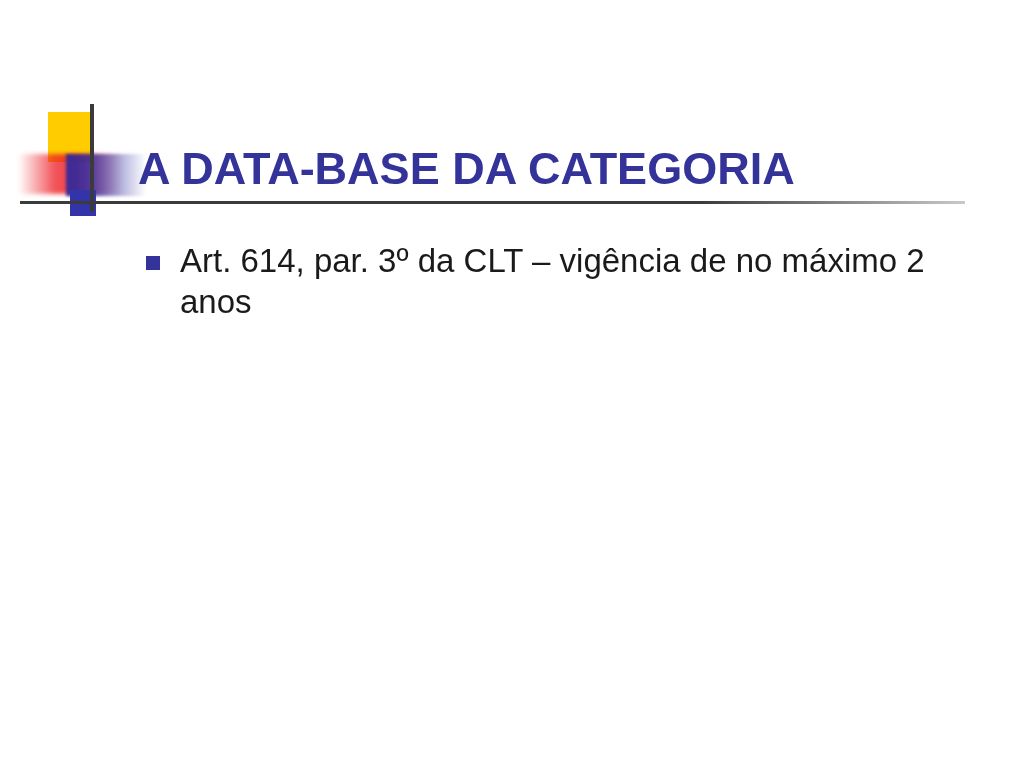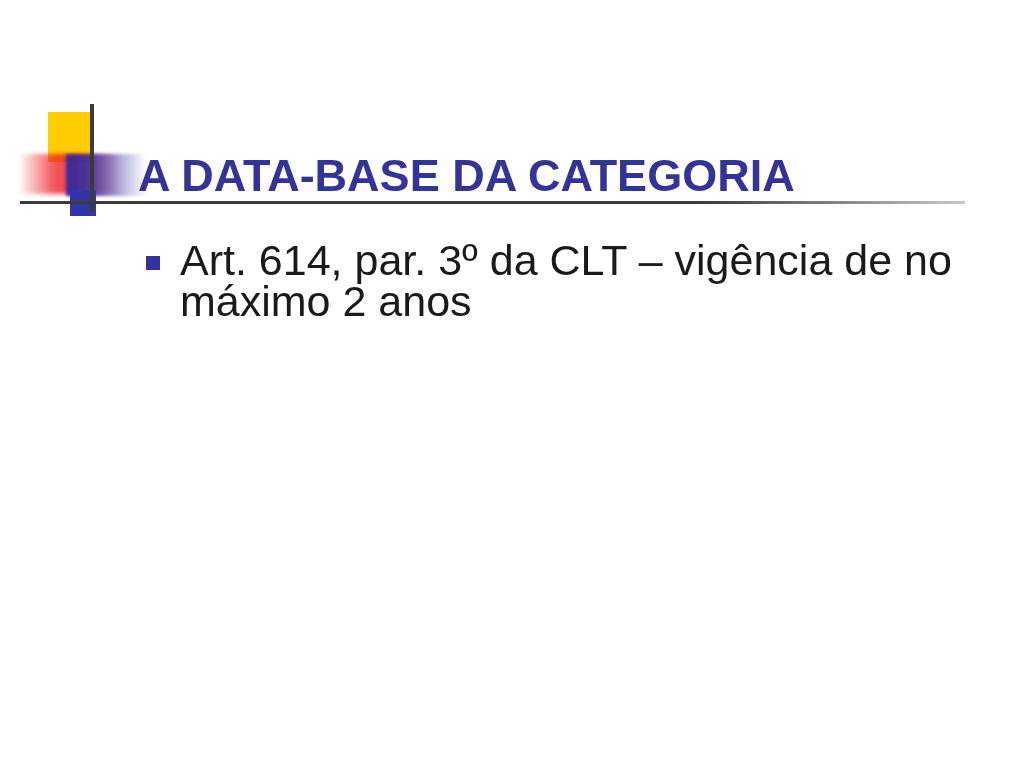--- a/index.html
+++ b/index.html
@@ -74,21 +74,21 @@
     top: 0px;
     width: 4px;
     height: 108px;
     background: #3b3b3b;
   }
 
   
   .title {
     position: absolute;
     left: 138px;
-    top: 119px;
+    top: 112px;
     width: 840px;
     color: #333399;
     font-size: 45px;
     line-height: 54px;
     letter-spacing: 0px;
     white-space: nowrap;
   }
 
   
   .title-rule {
@@ -105,21 +105,21 @@
     position: absolute;
     left: 138px;
     top: 240px;
     width: 830px;
   }
   .bullet {
     position: relative;
     padding-left: 42px;
     margin-bottom: 20px;
     color: #1a1a1a;
-    font-size: 43px;
+    font-size: 33px;
     line-height: 41px;
   }
   .bullet .marker {
     position: absolute;
     left: 8px;
     top: 16px;
     width: 14px;
     height: 14px;
     background: #333399;
   }

